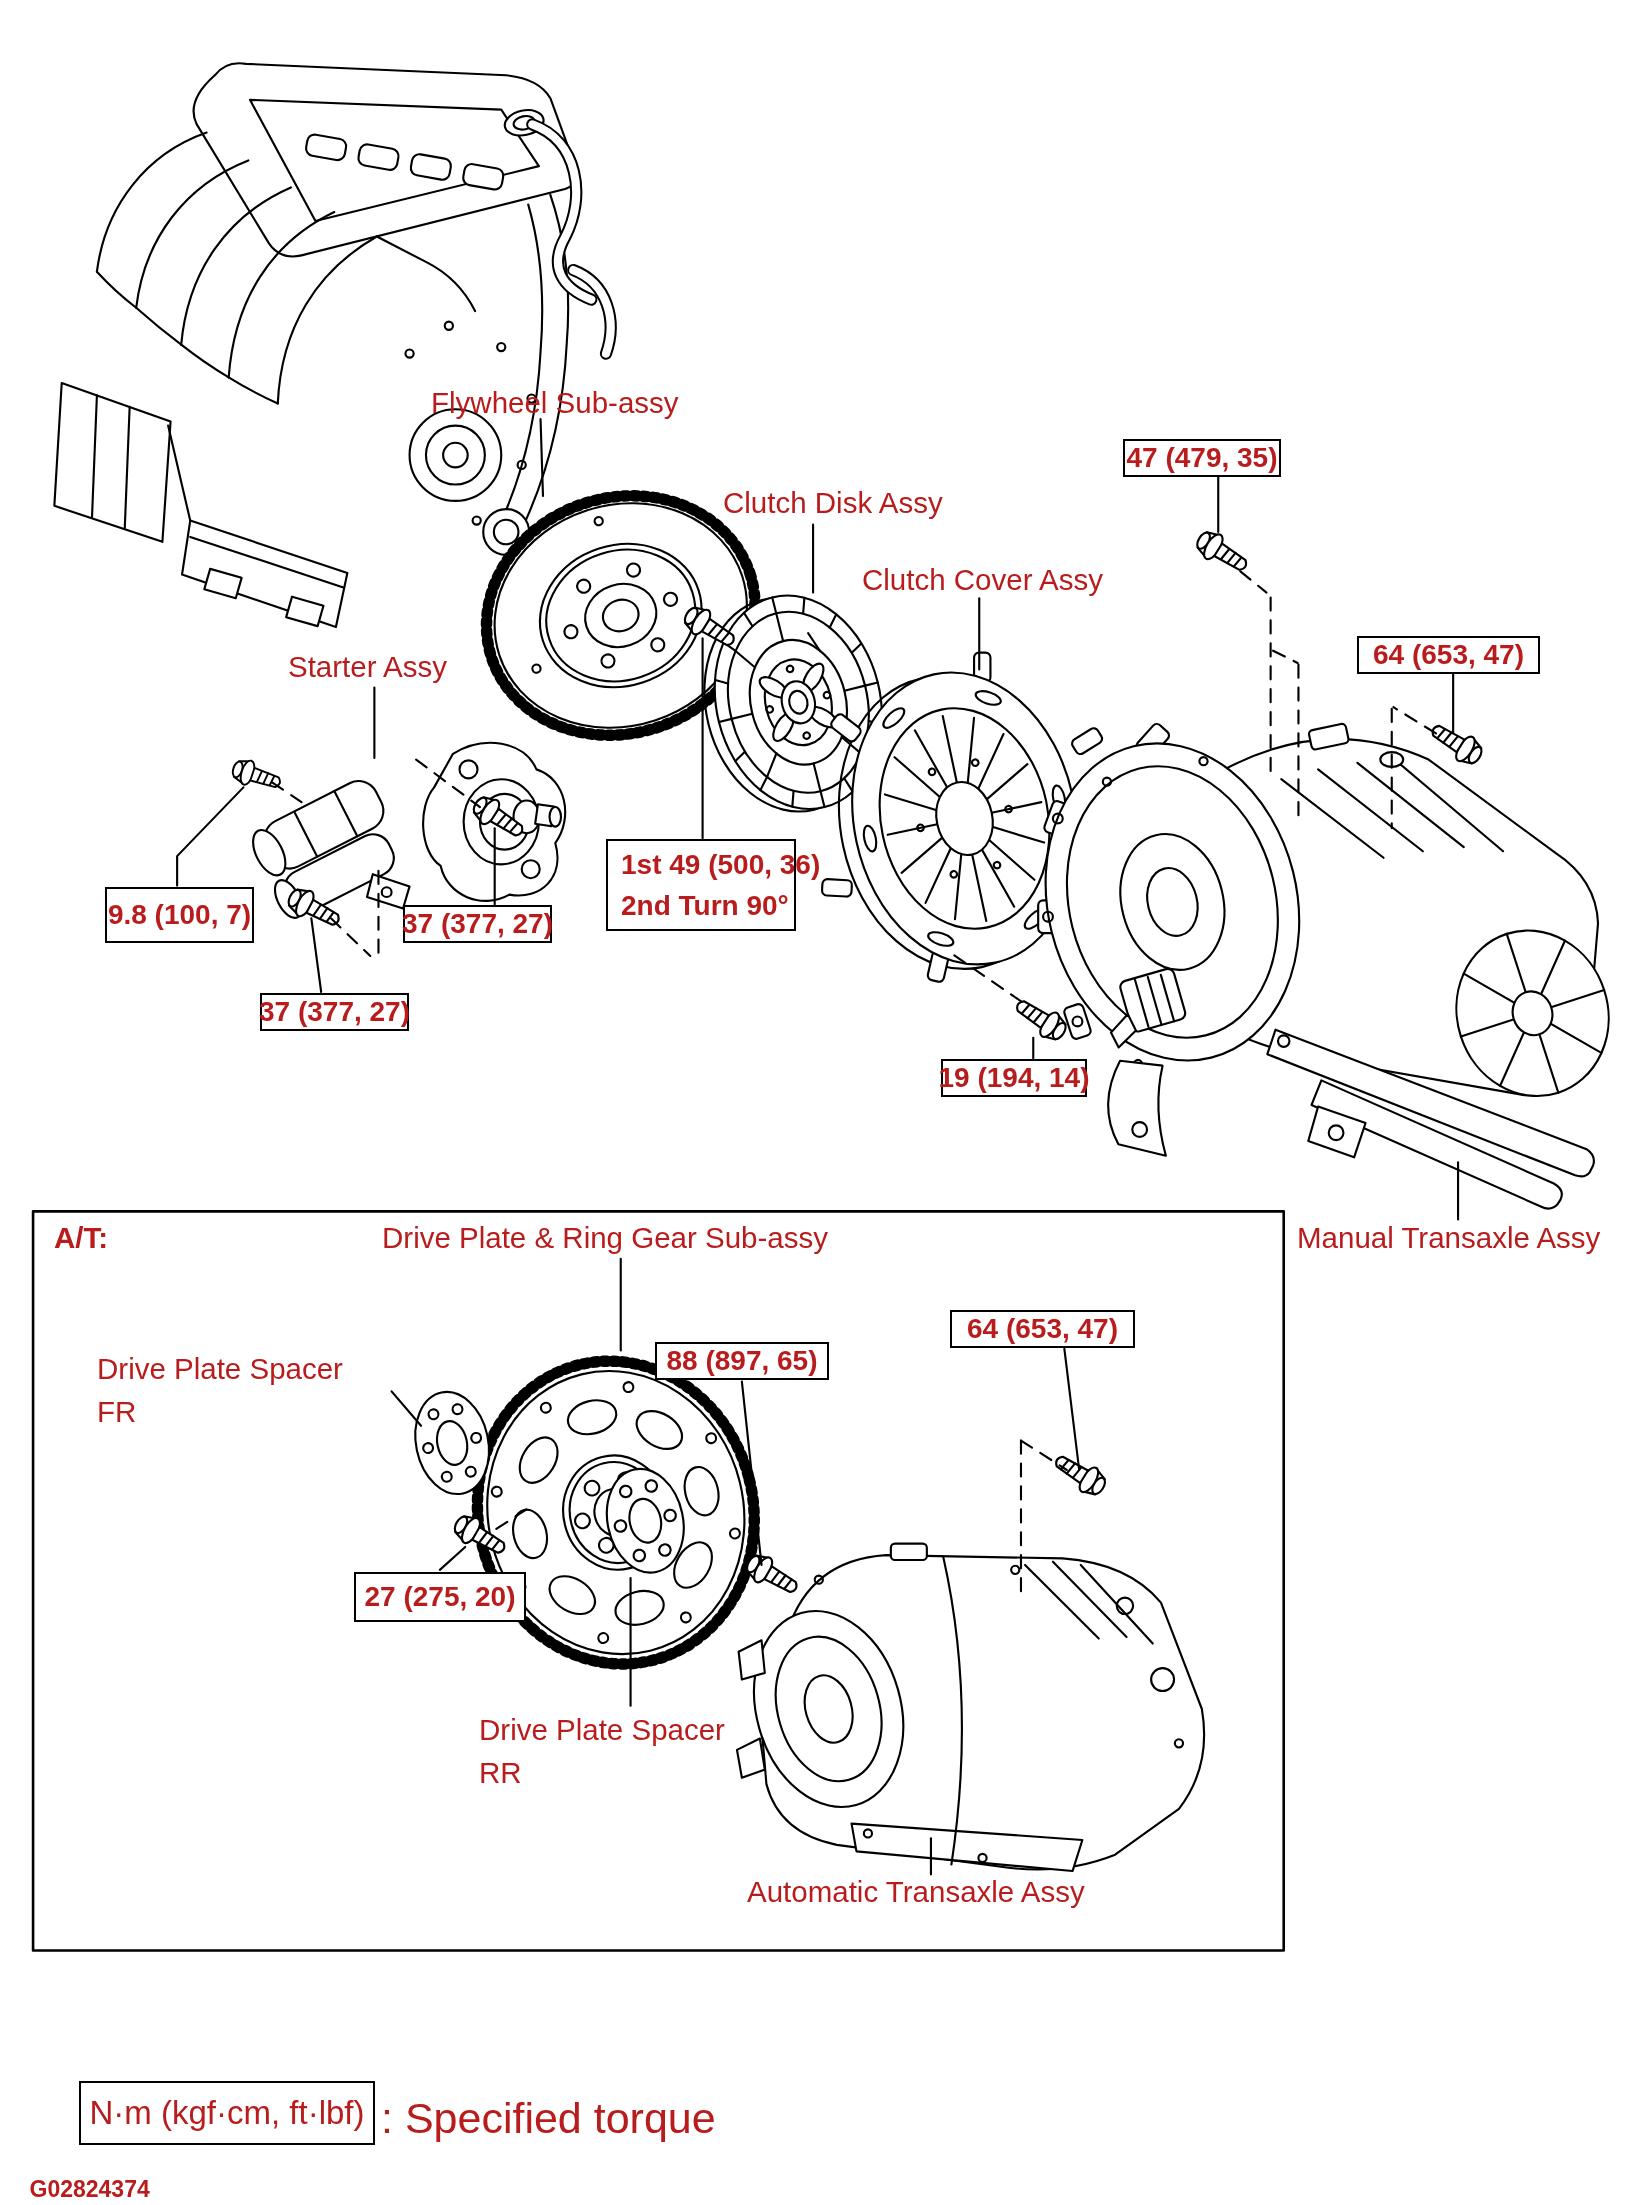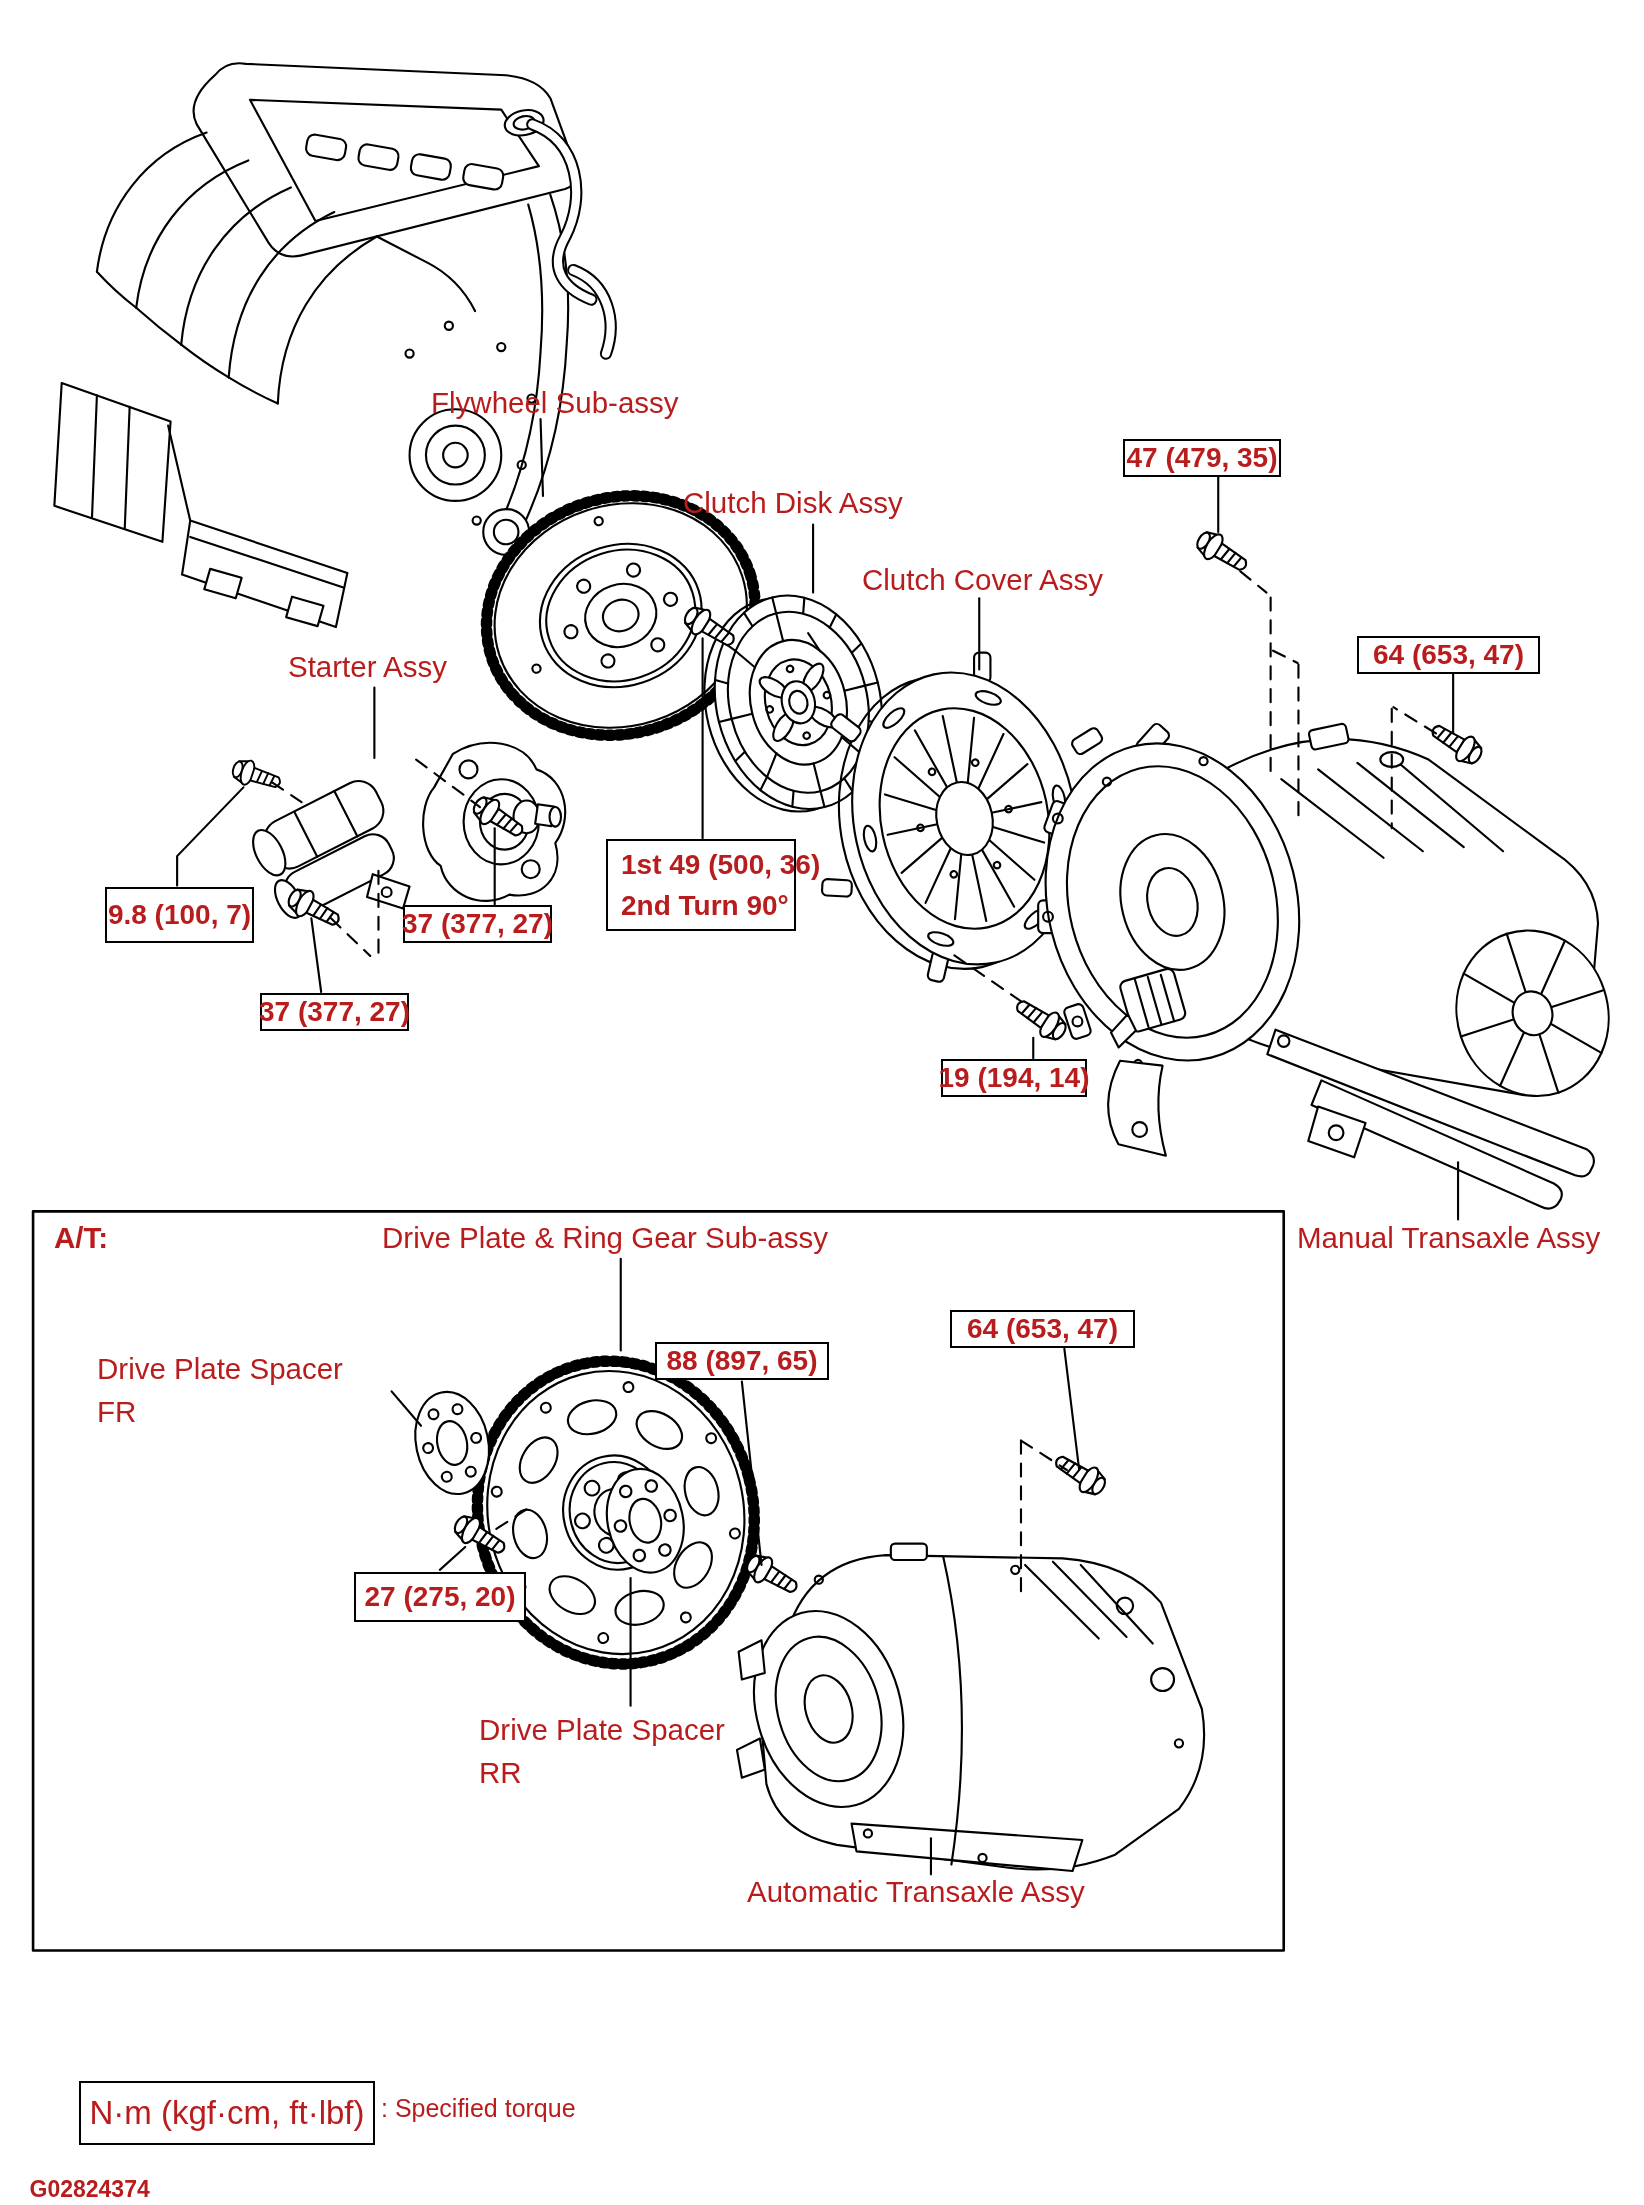--- a/index.html
+++ b/index.html
@@ -22,21 +22,21 @@
   .bold { font-weight:bold; }
   .tq { position:absolute; box-sizing:border-box; border:2.5px solid #000; background:#fff;
         font-size:28px; font-weight:bold; display:flex; align-items:center; justify-content:center;
         white-space:nowrap; }
   .tq2 { position:absolute; box-sizing:border-box; border:2.5px solid #000; background:#fff;
         font-size:28px; font-weight:bold; display:flex; flex-direction:column; justify-content:center;
         padding-left:13px; line-height:41px; white-space:nowrap; }
   .legend-box { position:absolute; box-sizing:border-box; border:2.5px solid #000; background:#fff;
         font-size:33px; font-weight:normal; display:flex; align-items:center; justify-content:center;
         white-space:nowrap; }
-  .legend-desc { position:absolute; font-size:25px; white-space:nowrap; }
+  .legend-desc { position:absolute; font-size:43px; white-space:nowrap; }
   .gcode { position:absolute; font-size:23px; font-weight:600; white-space:nowrap; }
 </style>
 </head>
 <body>
 
 <div class="page">
 
 <svg class="art" width="1645" height="2205" viewBox="0 0 2009 2694">
   <defs>
     <g id="bolt">
@@ -403,21 +403,21 @@
     <line class="dash" x1="332" y1="956" x2="368" y2="980"></line>
     <line class="dash" x1="404" y1="1122" x2="452" y2="1168"></line>
     <line class="dash" x1="462" y1="1064" x2="462" y2="1176"></line>
     <line class="dash" x1="1247" y1="1760" x2="1303" y2="1796"></line>
     <line class="dash" x1="1247" y1="1760" x2="1247" y2="1952"></line>
     <line class="dash" x1="606" y1="1868" x2="652" y2="1838"></line>
   </g>
 </svg>
 
 <div class="lbl" style="left:431px; top:386px;">Flywheel Sub-assy</div>
-<div class="lbl" style="left:683px; top:486px;text-align:center;">Clutch Disk Assy</div>
+<div class="lbl" style="left:723px; top:486px;text-align:center;">Clutch Disk Assy</div>
 <div class="lbl" style="left:862px; top:563px;">Clutch Cover Assy</div>
 <div class="lbl" style="left:288px; top:650px;">Starter Assy</div>
 <div class="lbl" style="left:1297px; top:1221px;">Manual Transaxle Assy</div>
 
 <div class="lbl bold" style="left:54px; top:1221px;">A/T:</div>
 <div class="lbl" style="left:382px; top:1221px;">Drive Plate &amp; Ring Gear Sub-assy</div>
 <div class="lbl2" style="left:97px; top:1347px;">
   <span>Drive Plate Spacer</span>
   <span>FR</span>
 </div>

